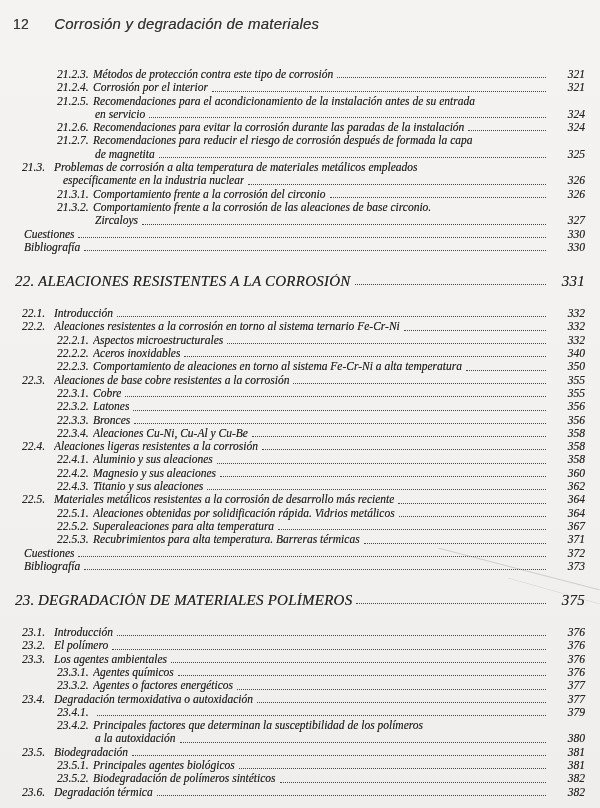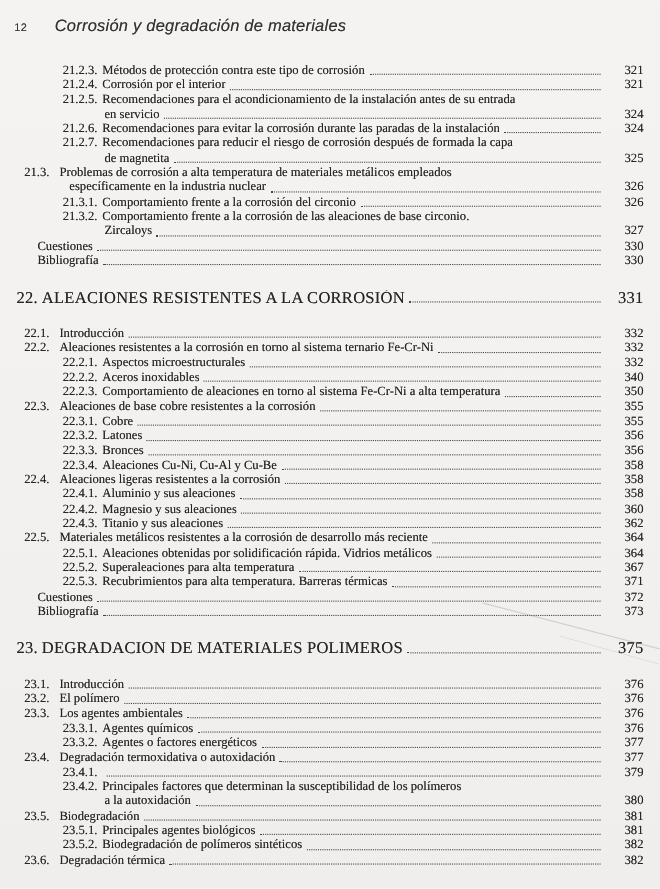--- a/index.html
+++ b/index.html
@@ -14,28 +14,28 @@
   }
   .scan-page{position:relative;width:600px;height:808px;}
   .scan-text{text-shadow:0 0 0.45px rgba(50,48,45,.65);}
 
   
   .runhead{
     display:flex;align-items:baseline;
     padding:15px 0 0 13px;
     font-family:"Liberation Sans", sans-serif;
   }
-  .runhead .folio{font-size:10px;color:#3a3836;letter-spacing:.3px;}
+  .runhead .folio{font-size:14px;color:#3a3836;letter-spacing:.3px;}
   .runhead .booktitle{
     margin-left:25px;font-size:15px;font-style:italic;
     color:#353331;letter-spacing:.2px;
   }
 
   
-  .toc{margin-top:26px;}
+  .toc{margin-top:36px;font-style:italic;}
   .trow{
     display:flex;align-items:baseline;
     padding-right:15px;
     font-size:11.5px;line-height:13.3px;
     white-space:nowrap;
   }
   .numcol{flex:0 0 auto;}
   .ttl{flex:0 1 auto;overflow:hidden;}
   .leader{
     flex:1 1 auto;min-width:6px;
@@ -46,21 +46,21 @@
   }
   .pg{flex:0 0 34px;text-align:right;}
 
   
   .lv-ch{padding-left:15px;font-size:15px;line-height:14px;margin:20px 0 19px;letter-spacing:.25px;align-items:center;}
   .lv-ch .numcol{width:23px;}
   .lv-s{padding-left:22px;}
   .lv-s .numcol{width:32px;}
   .lv-ss{padding-left:57px;}
   .lv-ss .numcol{width:36px;}
-  .lv-plain{padding-left:34px;align-items:flex-end;}
+  .lv-plain{padding-left:24px;align-items:flex-end;}
   .lv-cont-s{padding-left:63px;}
   .lv-cont-ss{padding-left:95px;}
 
   
   .crease{
     position:absolute;left:438px;top:548px;width:162px;height:42px;
     background:linear-gradient(to top right,
       transparent 48.8%, rgba(125,122,116,.30) 50%, transparent 51.2%);
     pointer-events:none;
   }

